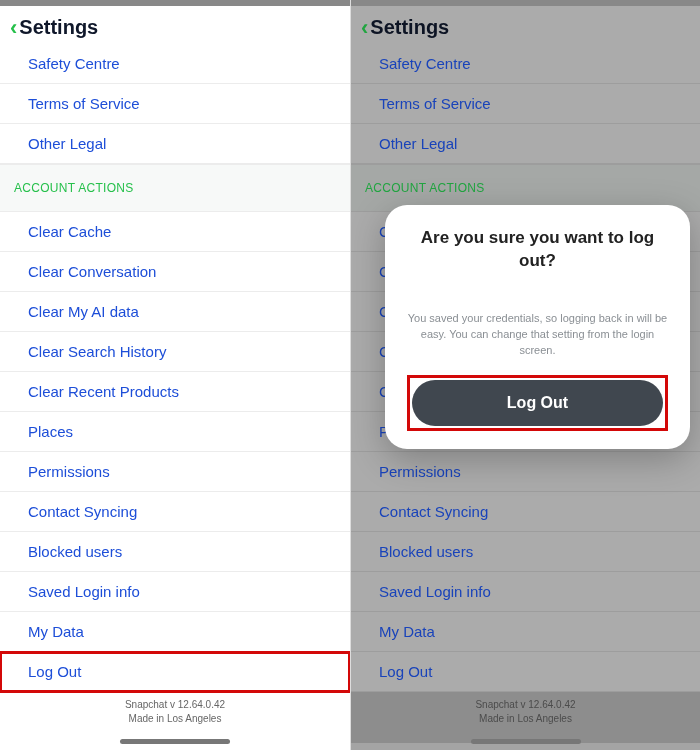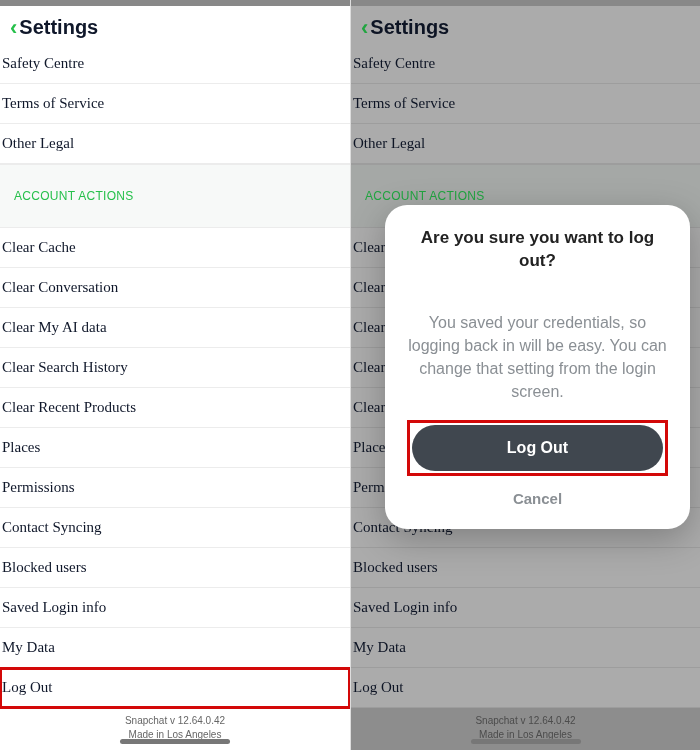--- a/index.html
+++ b/index.html
@@ -50,29 +50,28 @@
     font-size: 20px;
     font-weight: 600;
   }
   .list {
     flex: 1;
     overflow: hidden;
     position: relative;
     margin-top: -6px;
   }
   .row {
-    padding: 11px 14px 11px 2px;
+    padding: 11px 14px 11px 28px;
     font-size: 15px;
-    color: #0f172a;
+    color: #1d4ed8;
     border-bottom: 1px solid #ececec;
     background: #fff;
-    font-family: Liberation Serif, serif;
   }
   .section-header {
-    padding: 24px 14px;
+    padding: 16px 14px;
     font-size: 12px;
     letter-spacing: 0.3px;
     color: #26c04b;
     background: #f7f9f8;
     border-top: 1px solid #ececec;
     border-bottom: 1px solid #ececec;
   }
   .footer {
     padding: 6px 0 18px 0;
     text-align: center;
@@ -124,21 +123,21 @@
   }
   .modal h2 {
     font-size: 17px;
     font-weight: 700;
     color: #222;
     text-align: center;
     line-height: 1.35;
     margin-bottom: 12px;
   }
   .modal p {
-    font-size: 16px;
+    font-size: 11px;
     color: #8a8f94;
     text-align: center;
     line-height: 1.45;
     margin-bottom: 16px;
     margin-top: 38px;
   }
   .btn-wrap { padding: 2px; }
   .btn-primary {
     background: #40474f;
     color: #fff;
@@ -223,17 +222,16 @@
       </div>
     </div>
     <div class="home-indicator"></div>
 
     <div class="modal">
       <h2>Are you sure you want to log out?</h2>
       <p>You saved your credentials, so logging back in will be easy. You can change that setting from the login screen.</p>
       <div class="btn-wrap hl-red-inset">
         <div class="btn-primary">Log Out</div>
       </div>
-      <div class="btn-cancel">Cancel</div>
     </div>
   </div>
 
 </div>
 
 </body></html>

